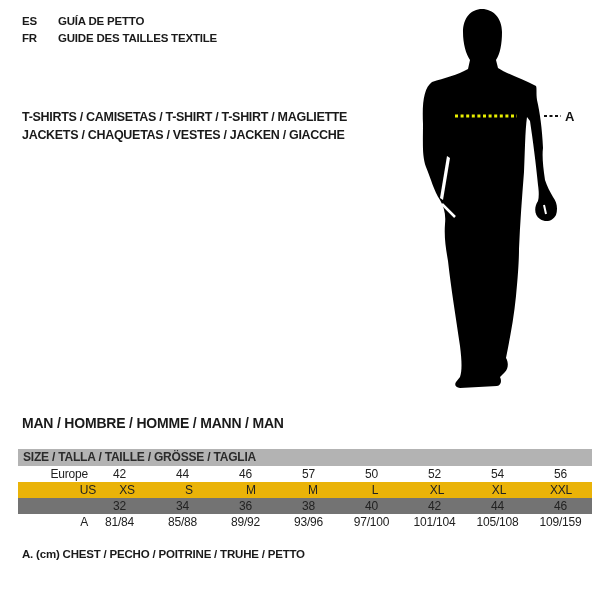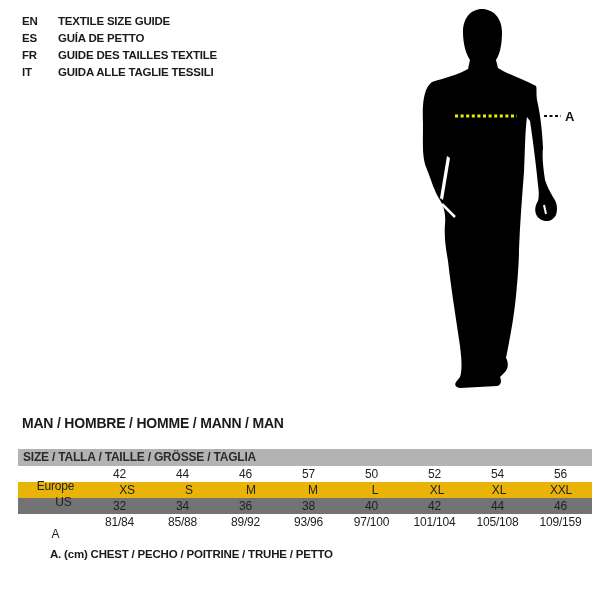--- a/index.html
+++ b/index.html
@@ -23,49 +23,45 @@
                    font-weight:700; font-size:14px; letter-spacing:-0.2px; }
   
   .size-table { position:absolute; left:18px; top:449px; width:574px;
                 font-size:12px; letter-spacing:-0.2px; }
   .size-table-header { height:17px; line-height:17px; background:#b3b3b3;
                        padding-left:5px; font-weight:700; color:#2b2b2b; }
   .trow { display:grid; grid-template-columns:70px repeat(8, 1fr);
           height:16px; line-height:16px; }
   .trow.shaded { background:#efefef; }
   .tcell { text-align:center; color:#222222; }
-  .tcell.label { text-align:center; padding-left:5px;margin-top:12px; }
+  .tcell.label { text-align:right; padding-left:5px; }
   
   .footnote { position:absolute; left:22px; top:548px;
-              font-weight:700; font-size:11.5px; letter-spacing:-0.2px;margin-left:28px; }
+              font-weight:700; font-size:11.5px; letter-spacing:-0.2px; }
 </style>
 </head>
 <body>
 
 <div class="canvas">
 
   <div class="lang-list">
       <div class="lang-row">
-        <span class="lang-code">EN</span>
-        <span class="lang-title">TEXTILE SIZE GUIDE</span>
-      </div>
-      <div class="lang-row">
         <span class="lang-code">ES</span>
         <span class="lang-title">GUÍA DE PETTO</span>
       </div>
       <div class="lang-row">
         <span class="lang-code">FR</span>
         <span class="lang-title">GUIDE DES TAILLES TEXTILE</span>
       </div>
-      <div class="lang-row">
-        <span class="lang-code">IT</span>
-        <span class="lang-title">GUIDA ALLE TAGLIE TESSILI</span>
-      </div>
     </div>
 
+  <div class="categories">
+      <div class="category-line">T-SHIRTS / CAMISETAS / T-SHIRT / T-SHIRT / MAGLIETTE</div>
+      <div class="category-line">JACKETS / CHAQUETAS / VESTES / JACKEN / GIACCHE</div>
+    </div>
 
   <svg class="figure-svg" width="197" height="385" viewBox="0 0 197 385">
     <path fill="#000000" d="
       M 79 1
       C 68 1 60 10 60 24
       C 60 36 63 46 67 52
       L 65 61
       C 55 67 41 70 29 74
       C 21 80 19 94 20 116
       C 20 136 19 148 23 159

